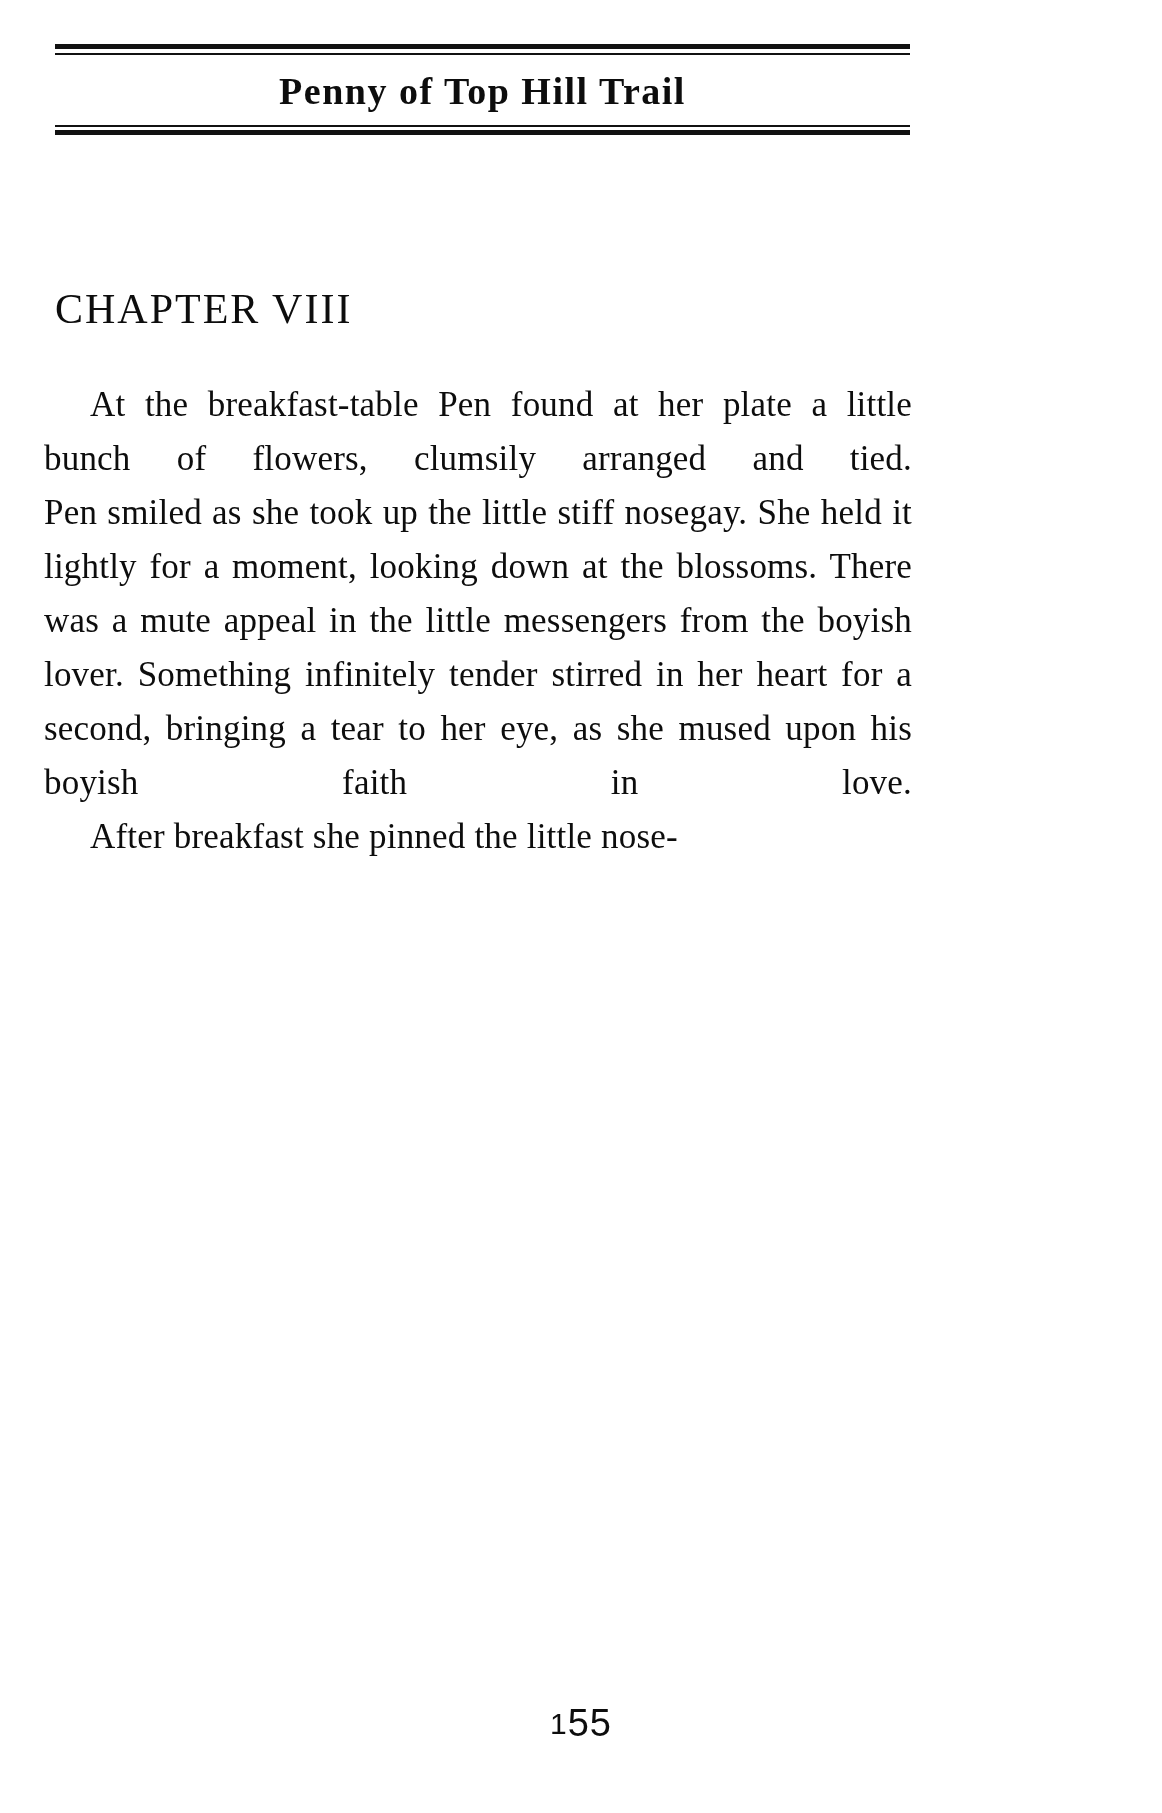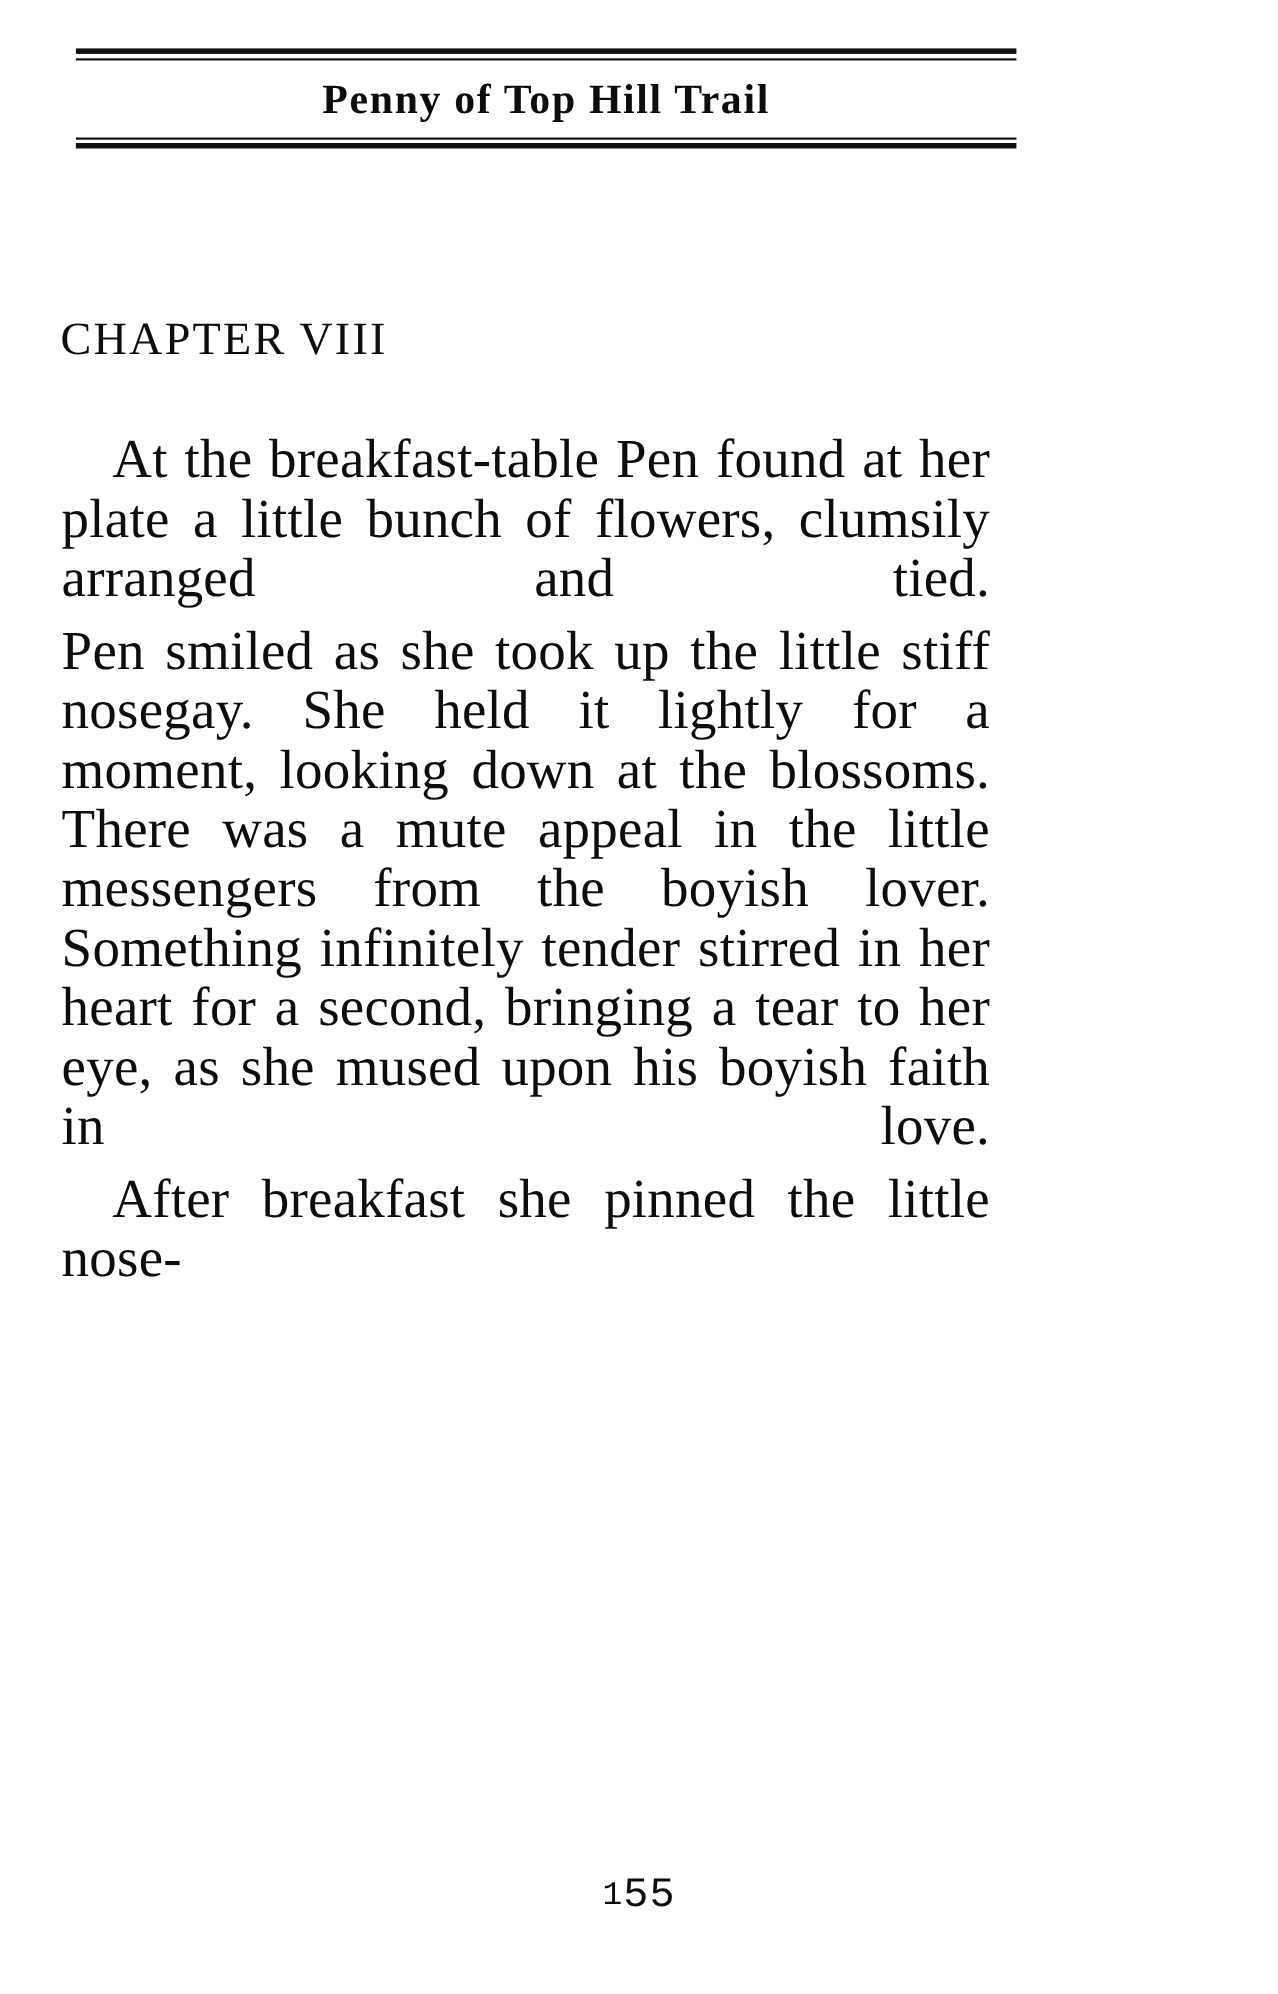--- a/index.html
+++ b/index.html
@@ -20,21 +20,21 @@
     left: 0;
     top: 0;
     width: 1162px;
     height: 1813px;
     box-sizing: border-box;
   }
 
   
   .header-block {
     position: absolute;
-    left: 69px;
+    left: 55px;
     top: 44px;
     width: 855px;
   }
   .rule-thick {
     height: 5px;
     background: #111111;
     width: 100%;
   }
   .rule-thin {
     height: 2px;
@@ -65,42 +65,42 @@
     font-family: "Liberation Serif", serif;
   }
 
   .body-col {
     position: absolute;
     left: 44px;
     top: 378px;
     width: 868px;
   }
   p.para {
-    margin: 12px;
-    font-size: 50px;
+    margin: 0;
+    font-size: 35px;
     line-height: 54px;
     text-align: justify;
     text-justify: inter-word;
     font-family: "Liberation Serif", serif;
     letter-spacing: 0.2px;
   }
   p.para.indent { text-indent: 46px; }
   
   p.para.justify-all {
     text-align-last: justify;
   }
 
   .folio {
     position: absolute;
     left: 0;
     top: 1702px;
     width: 1162px;
     text-align: center;
     font-size: 38px;
-    font-family: Liberation Mono, monospace;
+    font-family: Liberation Sans, sans-serif;
     letter-spacing: 1px;
   }
   .folio .small-one {
     font-size: 30px;
     vertical-align: 2px;
   }
 </style>
 </head>
 <body>
 

